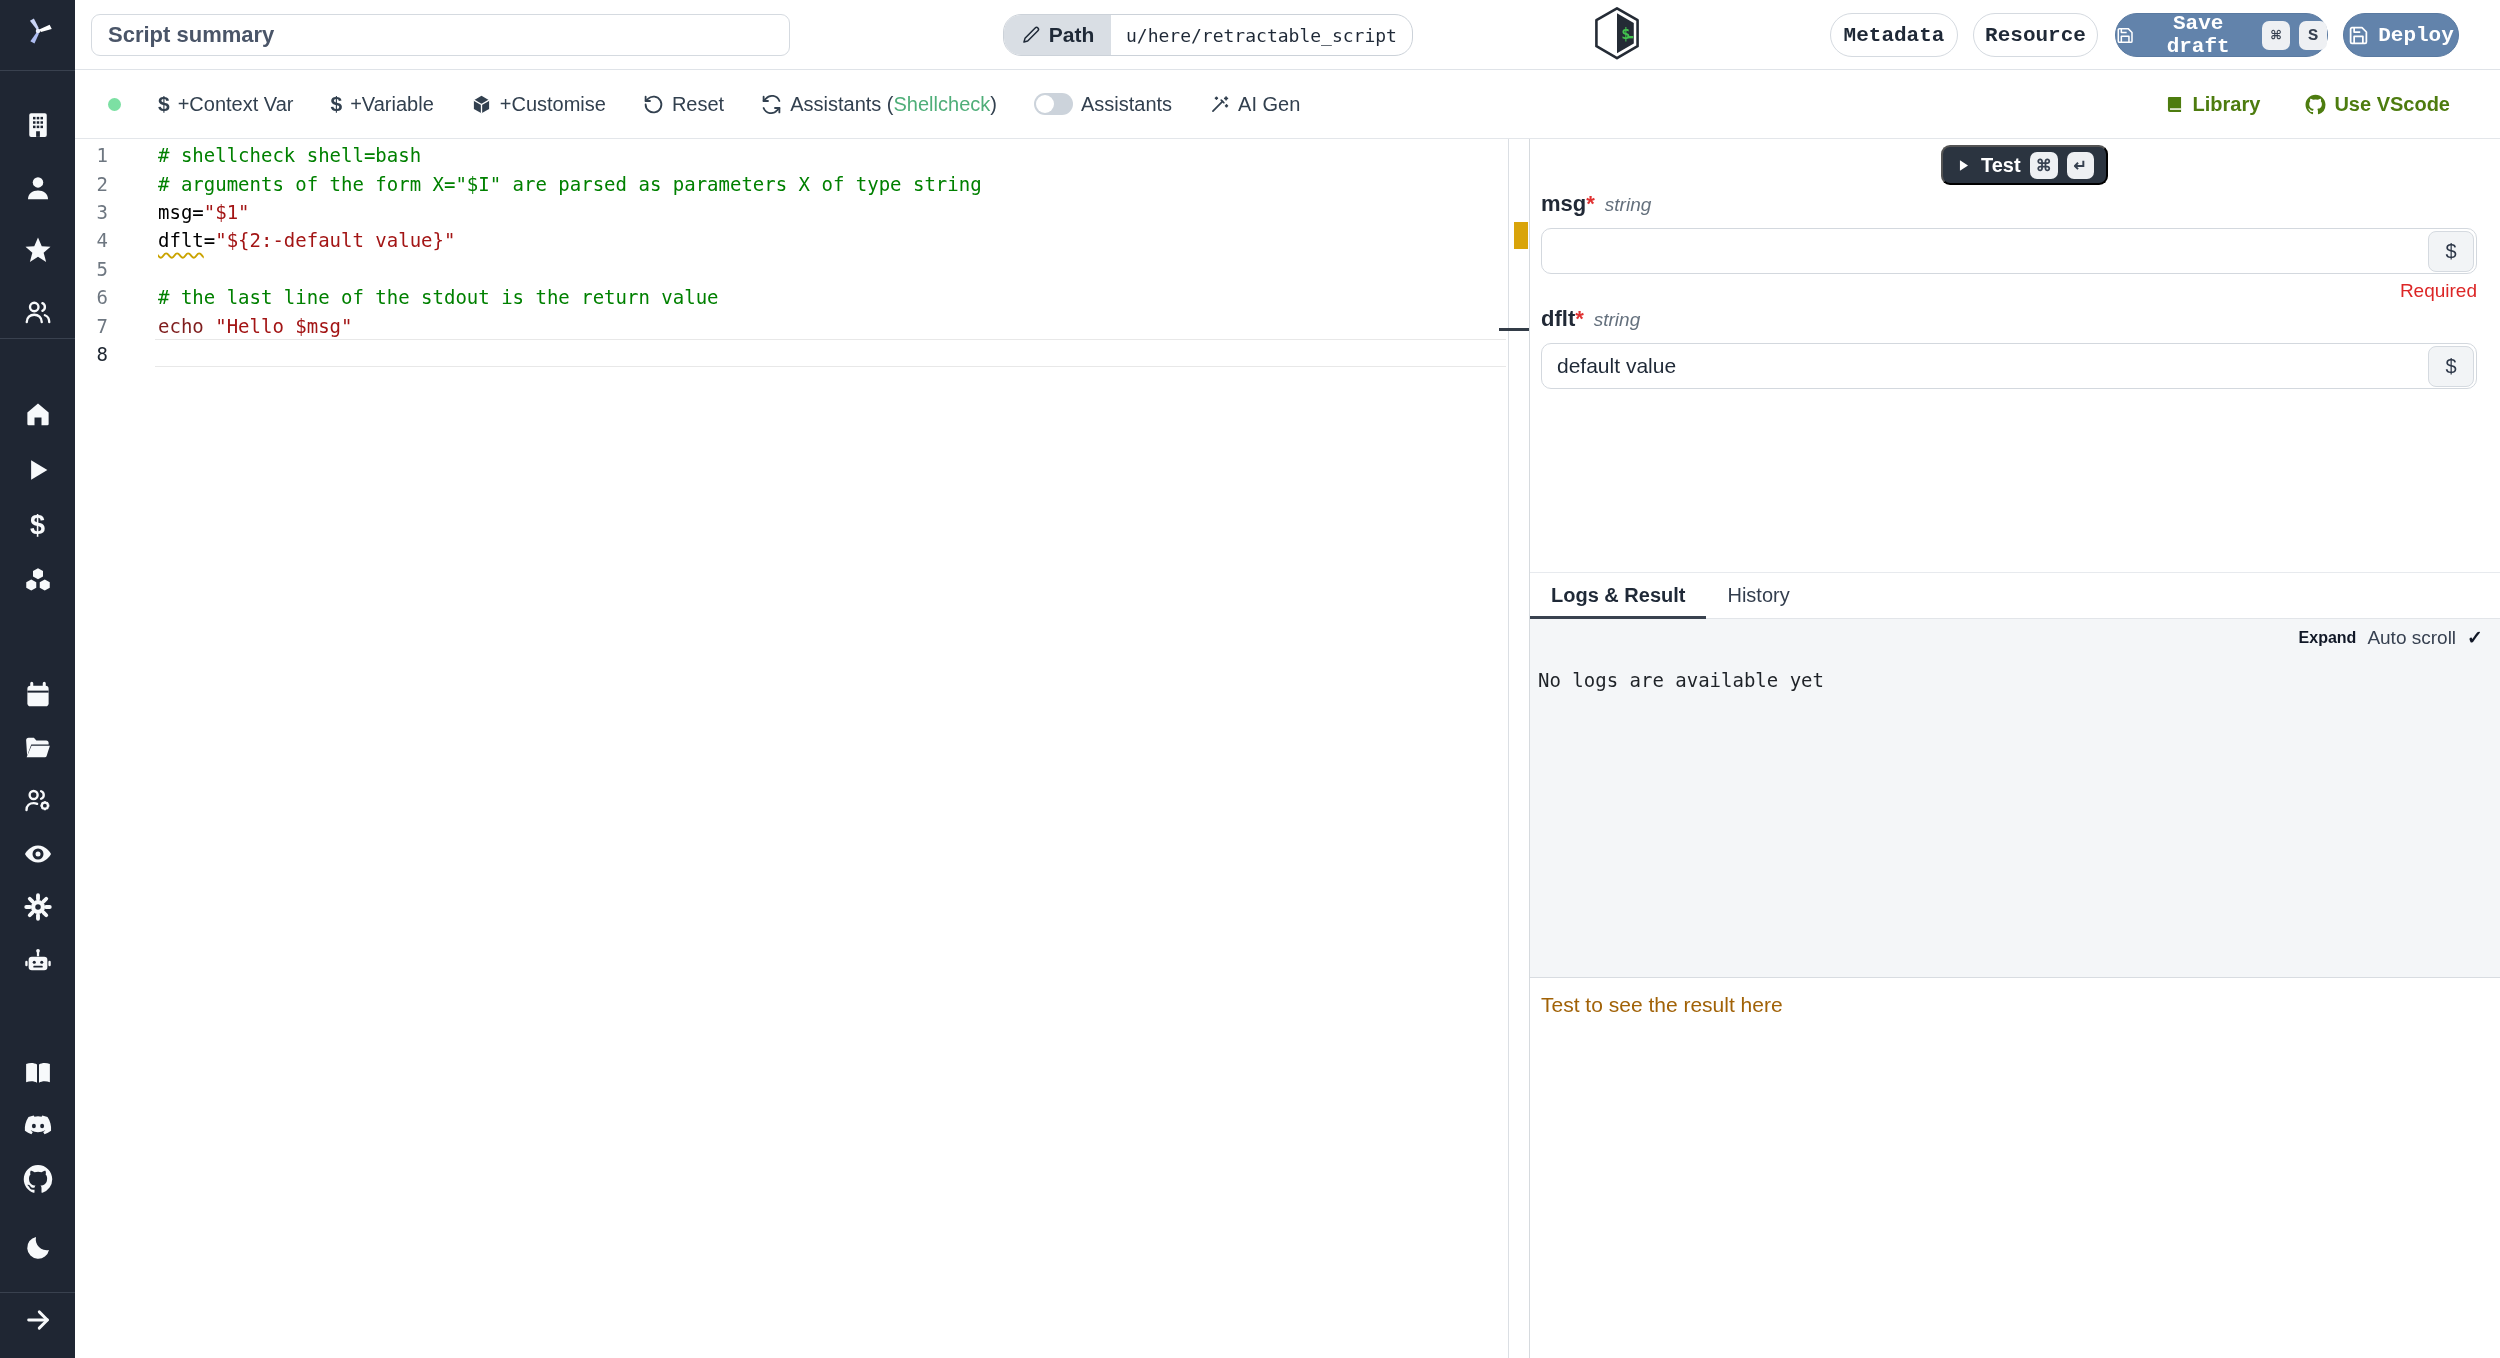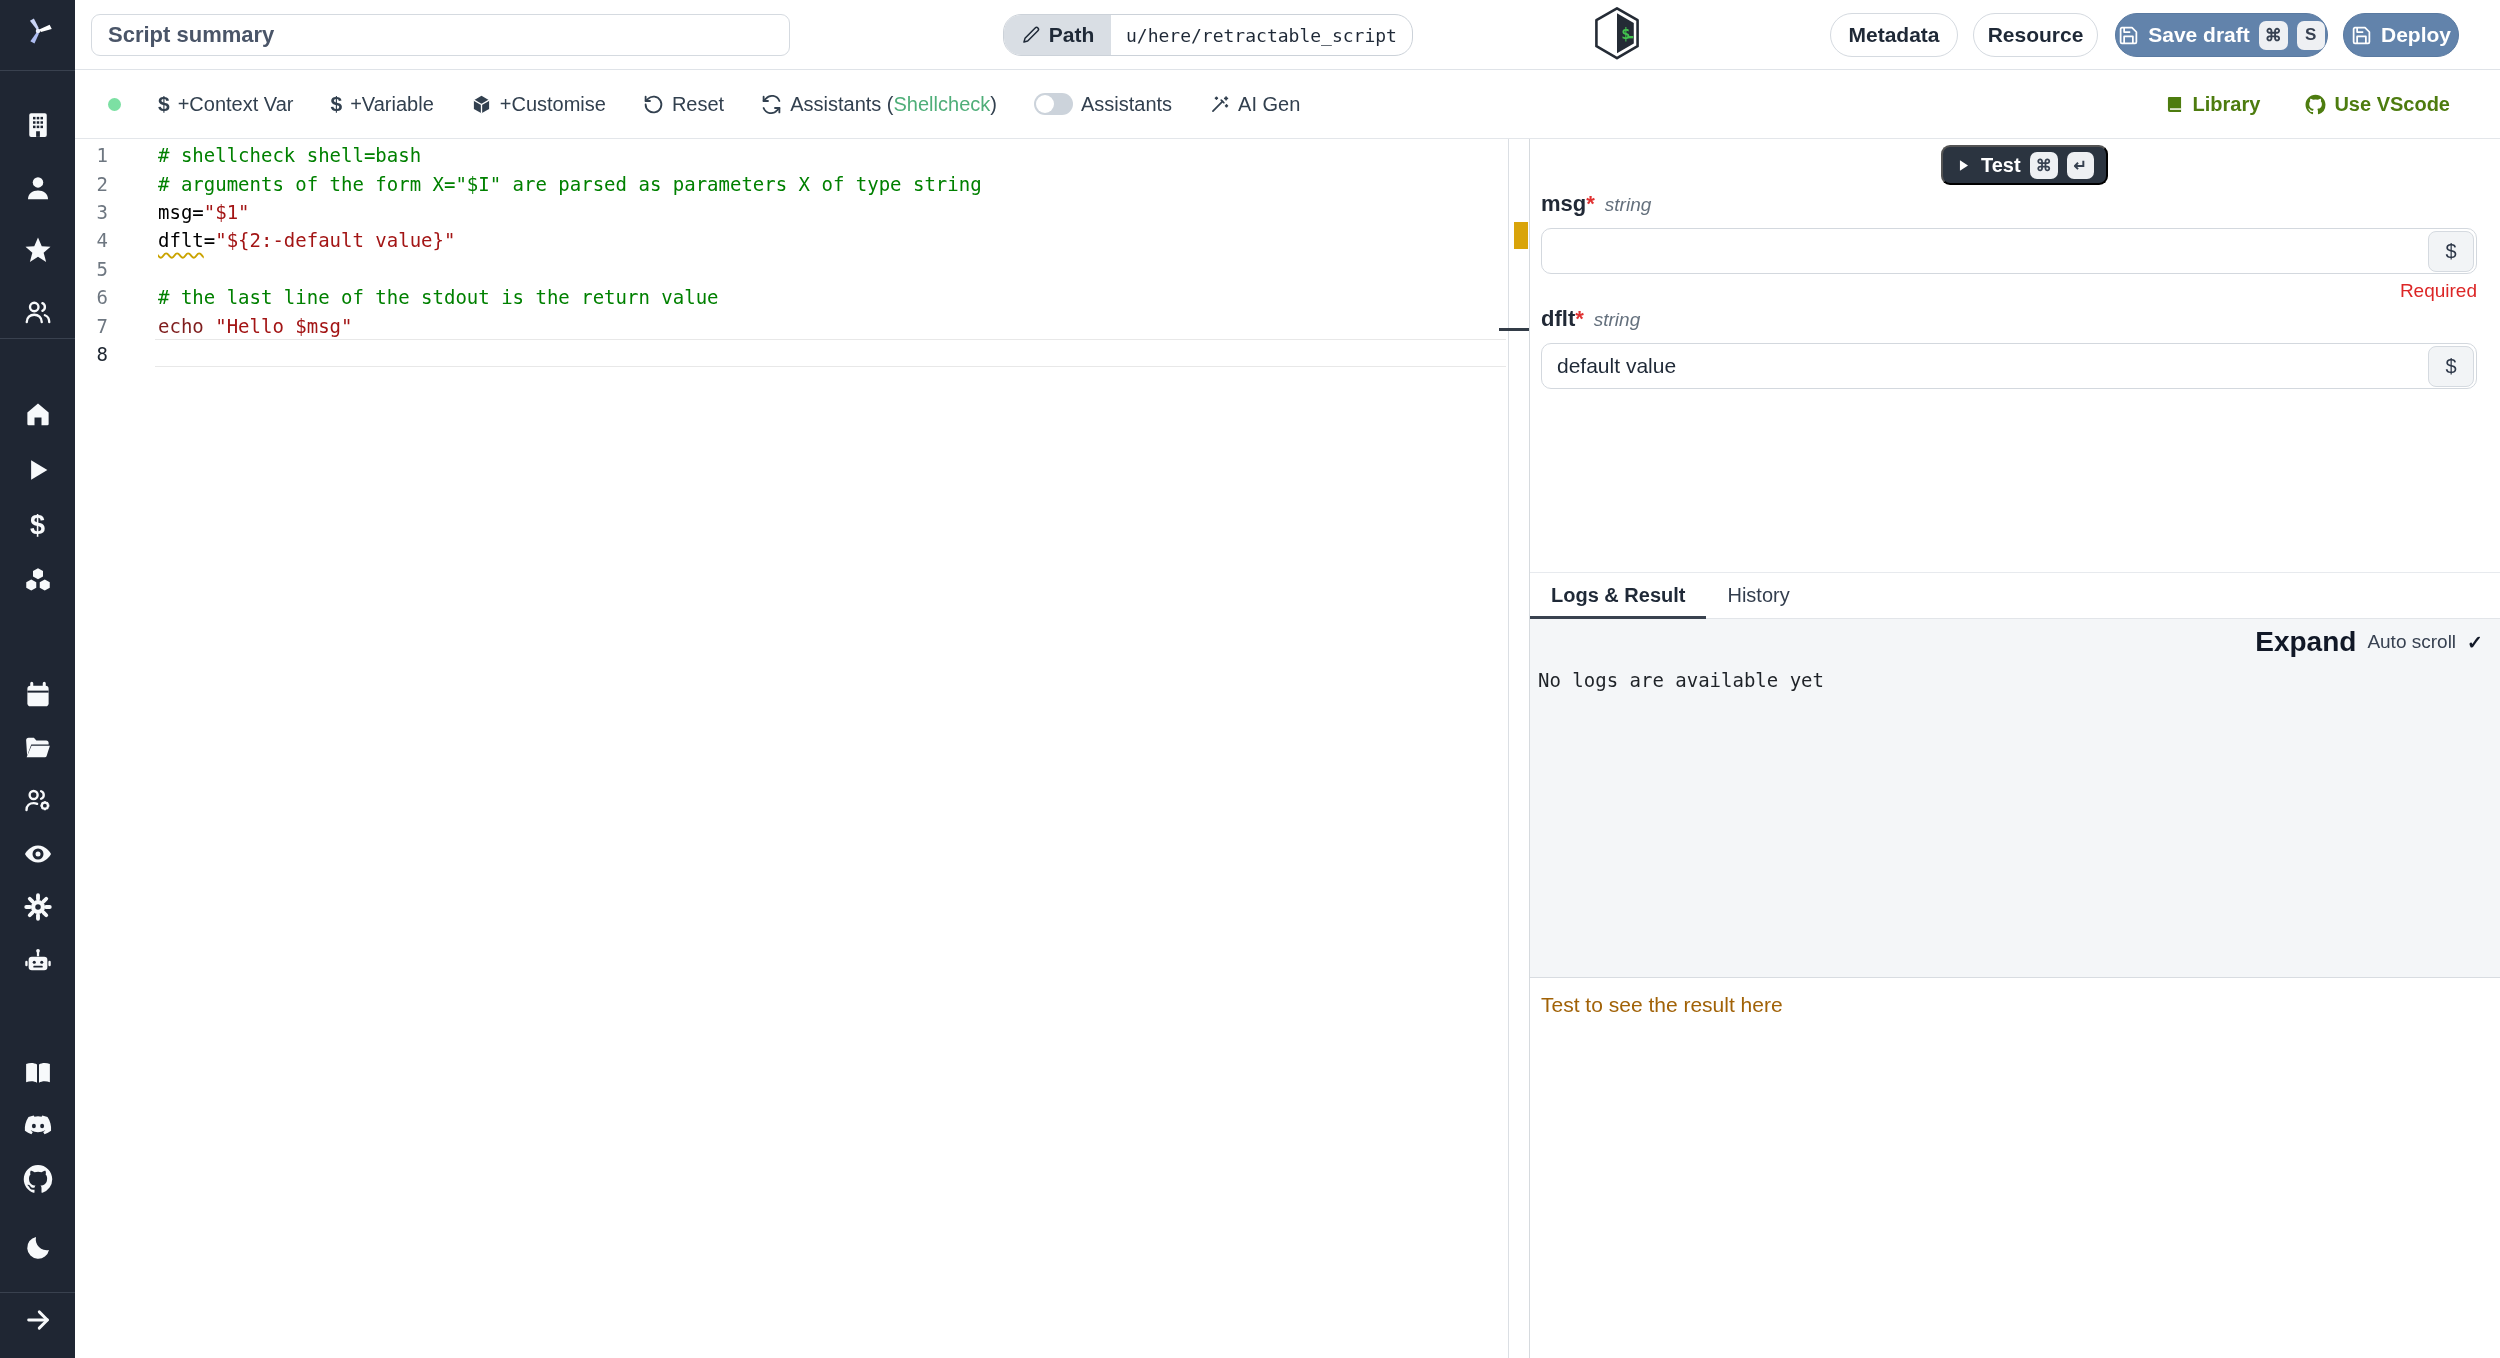--- a/index.html
+++ b/index.html
@@ -27,21 +27,21 @@
   .summary-input::placeholder { color:#4a5568; opacity:1; }
   .path-group { position:absolute; left:912px; top:14px; height:42px; display:flex;
     border:1px solid #ccd2d9; border-radius:18px; overflow:hidden; background:#fff;margin-left:16px; }
   .path-seg { width:107px; background:#d9dee4; display:flex; align-items:center; justify-content:center;
     gap:8px; font-size:21px; font-weight:700; color:#1f2937; cursor:pointer; }
   .path-seg svg { width:20px; height:20px; }
   .path-value { display:flex; align-items:center; padding:0 15px;
     font-family:"DejaVu Sans Mono", monospace; font-size:18px; color:#1f2937; }
   .bash-logo { position:absolute; left:1516px; top:5px; width:52px; height:58px; }
   .tb-btn { position:absolute; top:13px; height:44px; border-radius:22px; display:flex;
-    align-items:center; justify-content:center; gap:9px; font-size:21px; font-weight:600; cursor:pointer; }
+    align-items:center; justify-content:center; gap:9px; font-size:21px; font-weight:600; cursor:pointer;font-family:Liberation Mono, monospace; }
   .tb-btn.ghost { background:#fff; border:1px solid #d5dae0; color:#1f2937; }
   .tb-btn.blue  { background:#6283ab; border:1px solid #5a7aa1; color:#fff; }
   .kbd { min-width:28px; height:29px; padding:0 6px; background:#eef0f3; border-radius:7px; color:#374151;
     display:flex; align-items:center; justify-content:center; font-size:17px; font-weight:600; }
   .tb-btn svg { width:21px; height:21px; }
 
   
   .toolbar { height:69px; background:#fff; border-bottom:1px solid #e3e6ea; display:flex;
     align-items:center; padding:0 50px 0 33px; gap:37px; flex:none; }
   .tool-item { display:flex; align-items:center; gap:8px; font-size:20px; font-weight:500;
@@ -93,21 +93,21 @@
     font-size:20px; color:#2d3748; cursor:pointer; }
   .required { position:absolute; right:23px; font-size:19px; color:#dc2626; }
   .tabs { position:absolute; left:0; right:0; top:433px; height:47px; border-top:1px solid #e7eaee;
     border-bottom:1px solid #e2e5e9; display:flex; background:#fff; }
   .tab { padding:0 21px; display:flex; align-items:center; font-size:20px; color:#333e4e; cursor:pointer; position:relative; }
   .tab.active { font-weight:600; color:#1f2937; }
   .tab.active::after { content:""; position:absolute; left:0; right:0; bottom:-1px; height:3px; background:#39424f; }
   .logs { position:absolute; left:0; right:0; top:480px; height:359px; background:#f4f6f8;
     border-bottom:1px solid #d8dce1; }
   .logs-controls { position:absolute; top:7px; right:17px; display:flex; align-items:center; gap:11px; }
-  .expand { font-size:28px; font-weight:700; color:#111827; cursor:pointer; }
+  .expand { font-size:16px; font-weight:700; color:#111827; cursor:pointer; }
   .autoscroll { font-size:19px; color:#374151; cursor:pointer; }
   .checkmark { font-size:19px; font-weight:700; color:#111827; }
   .no-logs { position:absolute; left:8px; top:50px; font-family:"DejaVu Sans Mono",monospace;
     font-size:19px; color:#1f2328; }
   .result { position:absolute; left:0; right:0; top:840px; bottom:0; background:#fff; padding:14px 0 0 11px; }
   .result-hint { font-size:21px; color:#a16207; }
 </style>
 <style>.tok-comment{color:#008000}.tok-string{color:#a31515}.tok-builtin{color:#7f1d1d}.tok-plain{color:#000000}</style></head>
 <body>
 

